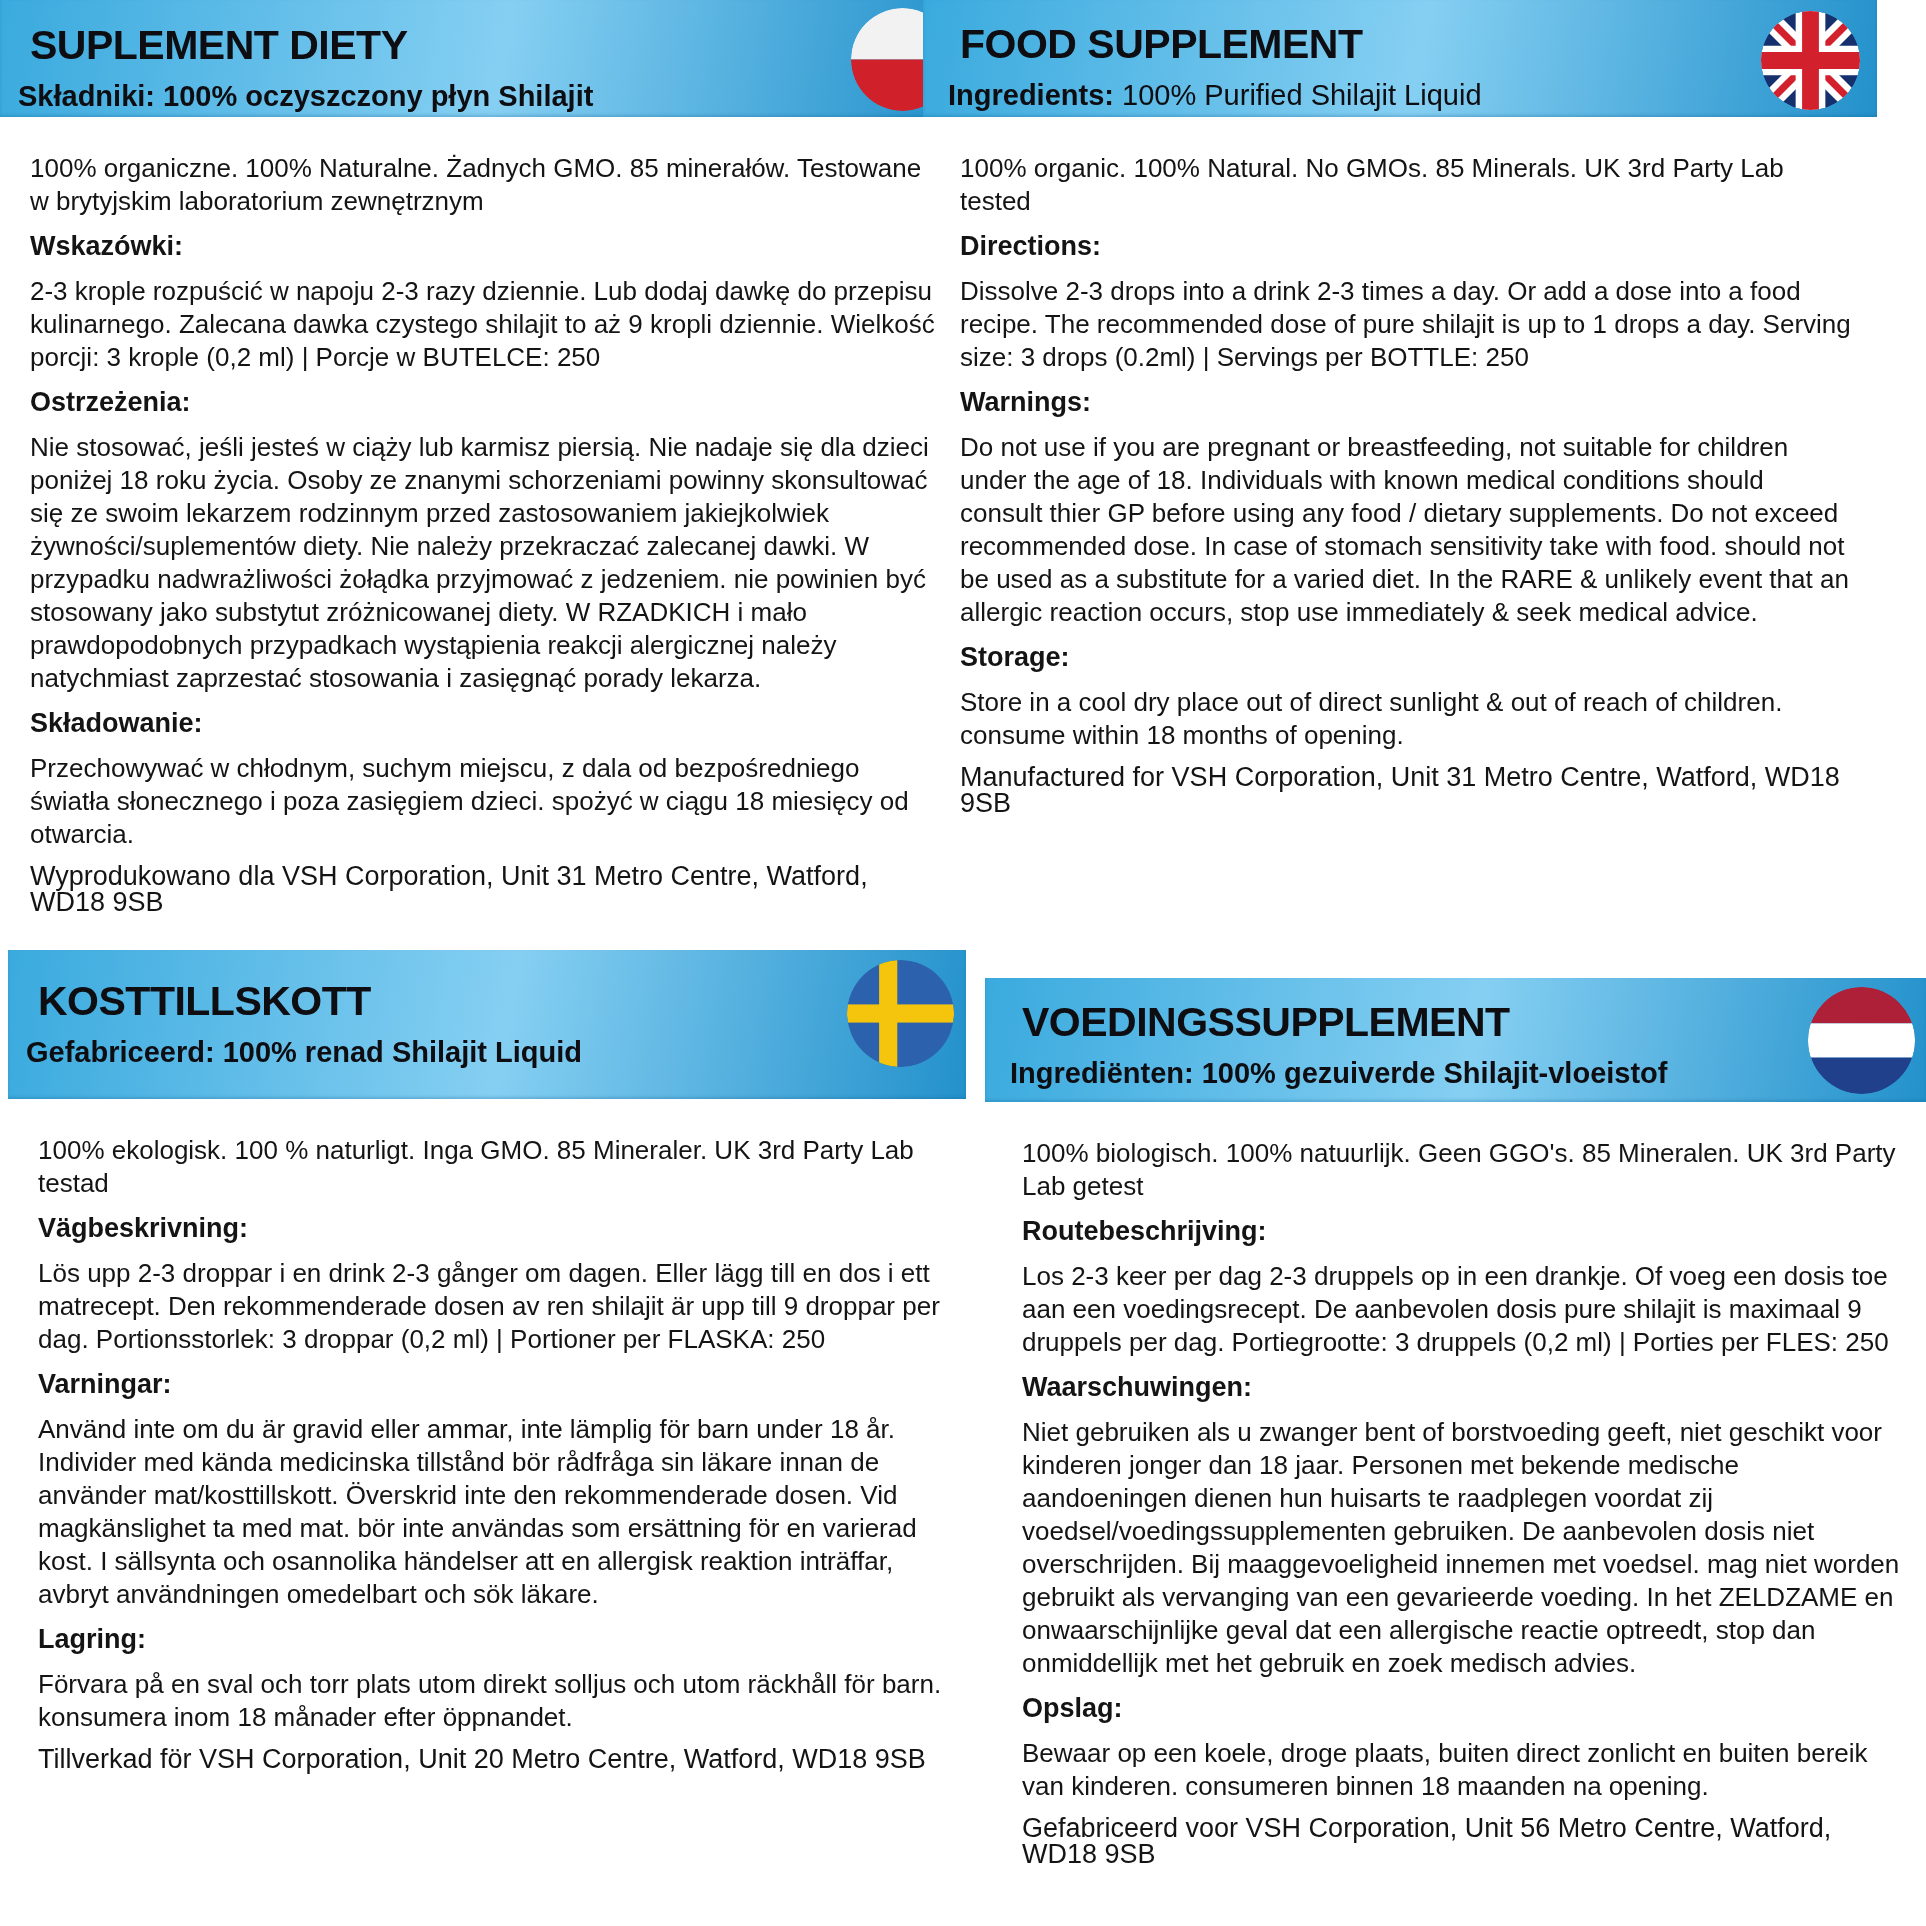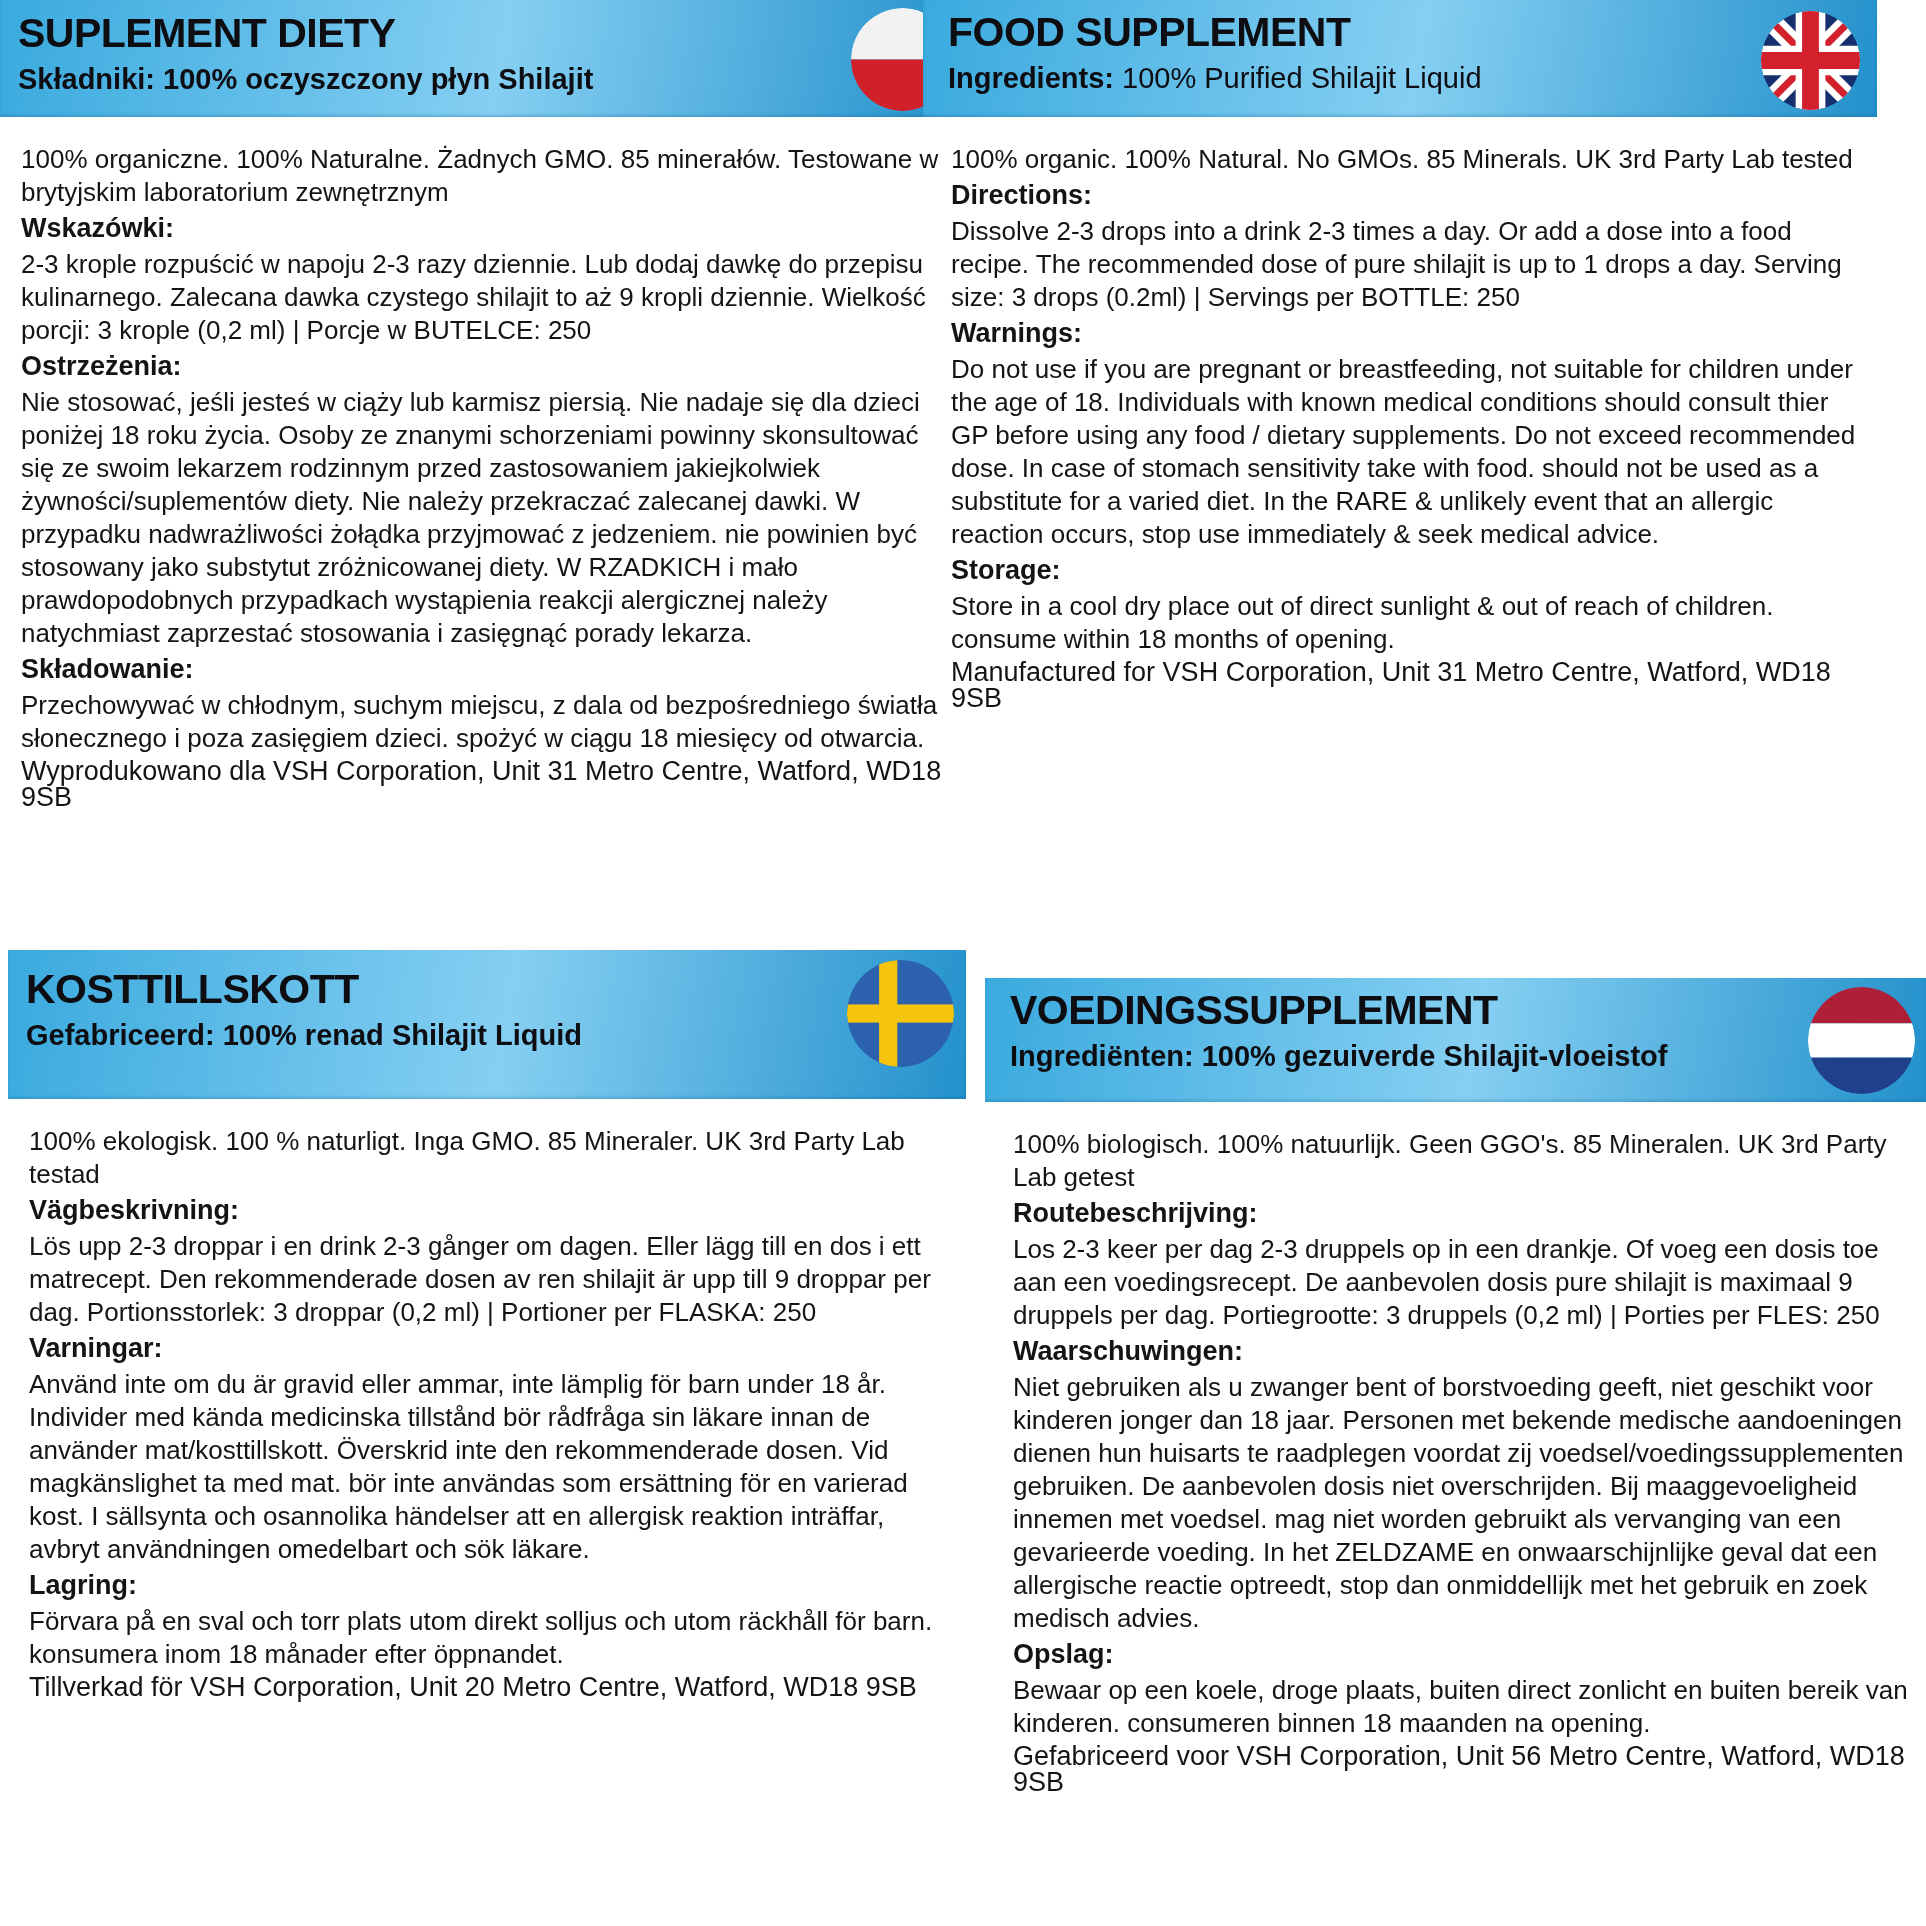--- a/index.html
+++ b/index.html
@@ -22,40 +22,40 @@
   .q-pl .band{height:117px;}
   .q-en .band{height:117px;}
   .q-sv .band{height:149px;}
   .q-nl .band{height:124px;}
 
   .band-inner{padding:10px 129px 0 18px;}
   .q-en .band-inner,.q-nl .band-inner{padding-left:25px;padding-top:9px;}
   .q-sv .band-inner{padding-top:16px;}
 
   .q-title{
-    margin:0;font-size:41px;line-height:46px;font-weight:800;
+    margin:12px;font-size:41px;line-height:46px;font-weight:800;
     letter-spacing:-0.5px;color:#0d0d12;
   }
   .q-sub{margin:7px 0 0;font-size:29px;line-height:33px;font-weight:700;color:#0d0d12;}
   .sub-label{font-weight:700;}
   .sub-rest{font-weight:700;}
   .q-en .sub-rest{font-weight:400;}
 
   .flag{
     position:absolute;top:8px;right:12px;width:103px;height:103px;
     border-radius:50%;overflow:hidden;display:block;
   }
   .q-en .flag{width:99px;height:99px;top:11px;right:17px;}
   .q-sv .flag{width:107px;height:107px;top:10px;}
   .q-nl .flag{width:107px;height:107px;top:9px;}
   .flag svg{display:block;width:100%;height:100%;}
 
   .qbody{padding:23px 12px 0 18px;font-size:26px;line-height:33px;}
   .q-en .qbody,.q-nl .qbody{padding-left:25px;}
-  .qbody p{margin:3px;}
+  .qbody p{margin:12px;}
   .sec-h{font-size:27px;line-height:33px;font-weight:700;margin:33px 0 0;}
   .foot{margin-top:46px;font-size:27px;line-height:26px;}
 </style>
 </head>
 <body>
 
 <section class="quad q-pl">
   <header class="band">
     <div class="band-inner">
       <h1 class="q-title">SUPLEMENT DIETY</h1>

